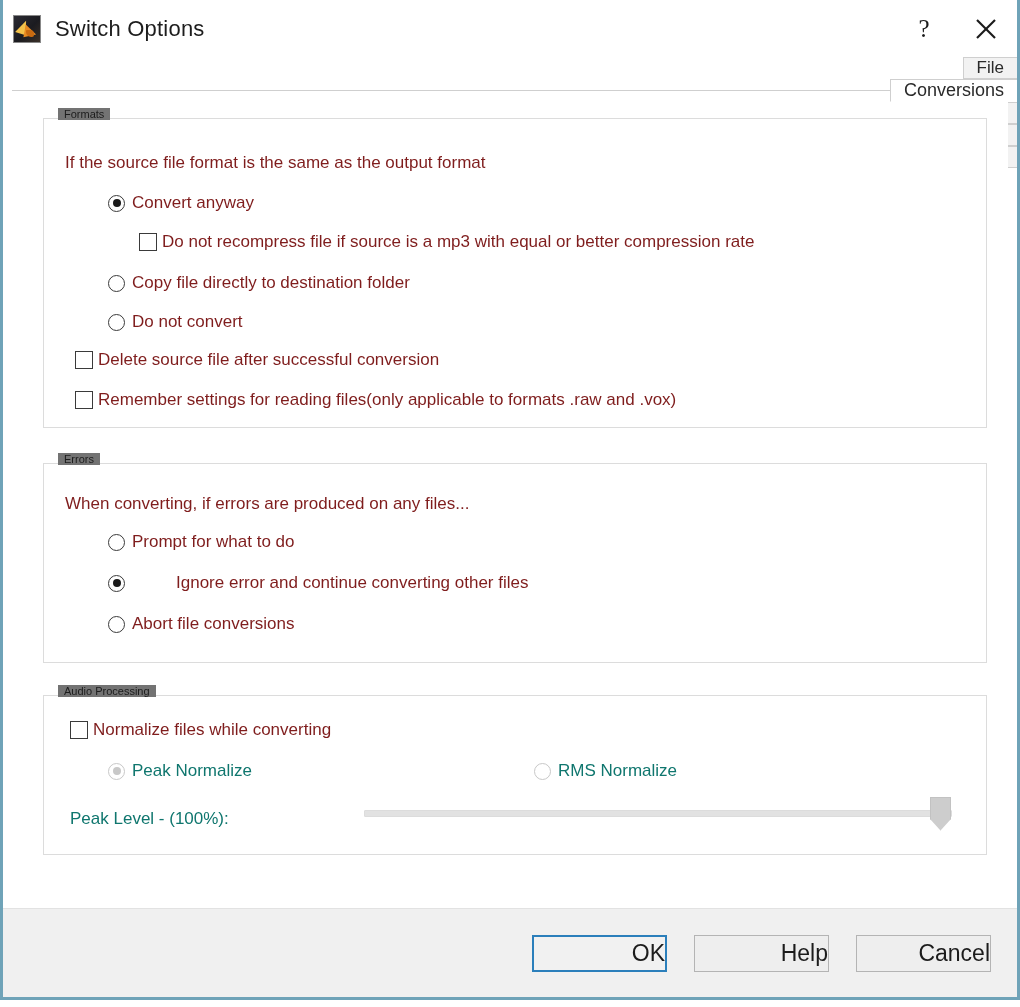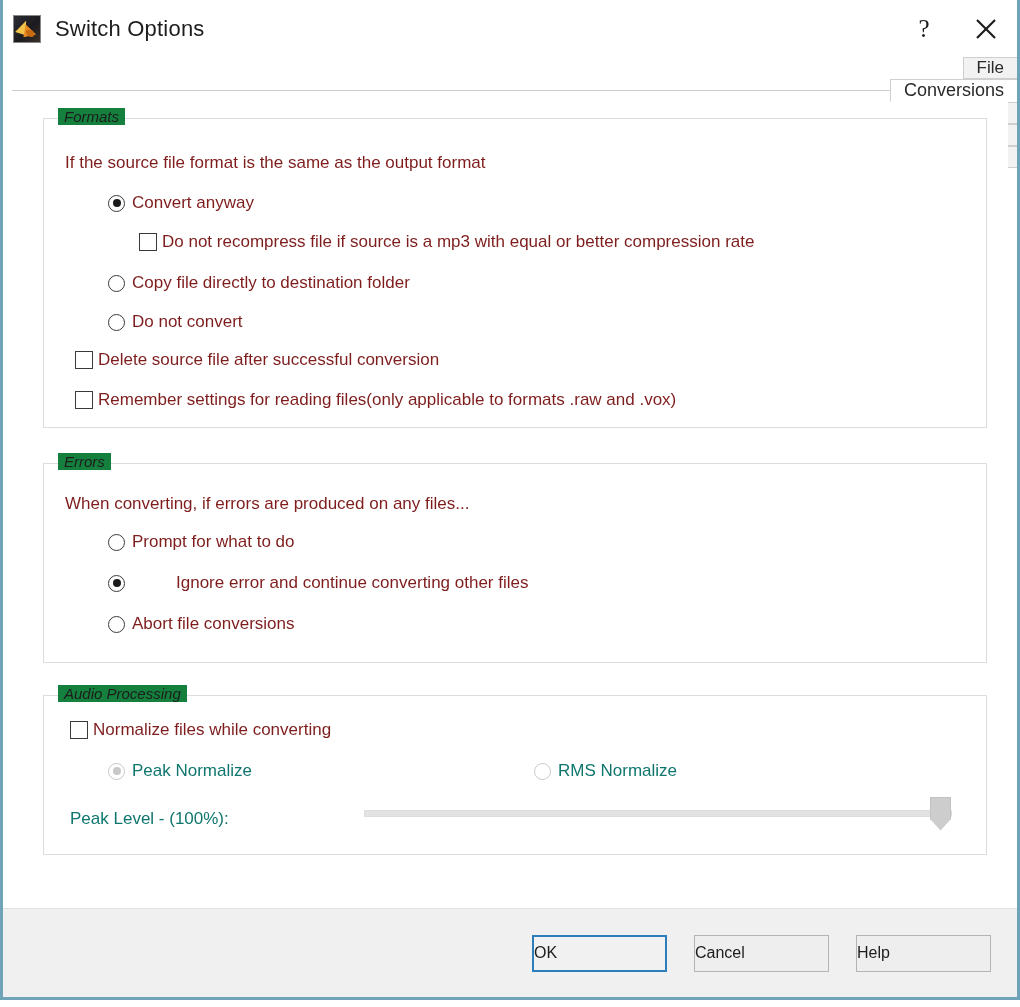--- a/index.html
+++ b/index.html
@@ -154,26 +154,25 @@
 
   .groupbox {
     position: absolute;
     border: 1px solid #dcdcdc;
     box-sizing: border-box;
   }
   .groupbox > .gb-title {
     position: absolute;
     top: -11px;
     left: 14px;
-    background: #15803d;
+    background: #737373;
     padding: 0 6px;
-    font-size: 15px;
+    font-size: 11px;
     color: #1c1c1c;
     white-space: nowrap;
-    font-style: italic;
   }
 
   .row {
     position: absolute;
     display: flex;
     align-items: center;
     white-space: nowrap;
   }
   .lbl {
     font-size: 17px;
@@ -265,28 +264,28 @@
     justify-content: flex-end;
     padding-right: 26px;
     box-sizing: border-box;
   }
   .btn {
     height: 37px;
     min-width: 135px;
     background: #eeeeee;
     border: 1px solid #b4b4b4;
     box-sizing: border-box;
-    font-size: 16px;
+    font-size: 23px;
     color: #1c1c1c;
     font-family: "Liberation Sans", sans-serif;
     margin-left: 27px;
     cursor: default;
     display: flex;
     align-items: center;
-    justify-content: flex-start;
+    justify-content: flex-end;
   }
   .btn.default {
     border: 2px solid #2b7fbb;
     background: #f1f1f1;
   }
 </style>
 </head>
 <body>
 
 <div class="dialog">
@@ -422,20 +421,20 @@
       </div>
     </div>
 
   </div>
 
   <div class="buttonbar">
     <div class="btn default">
       <span>OK</span>
     </div>
     <div class="btn">
+      <span>Help</span>
+    </div>
+    <div class="btn">
       <span>Cancel</span>
     </div>
-    <div class="btn">
-      <span>Help</span>
-    </div>
   </div>
 
 </div>
 
 </body></html>

